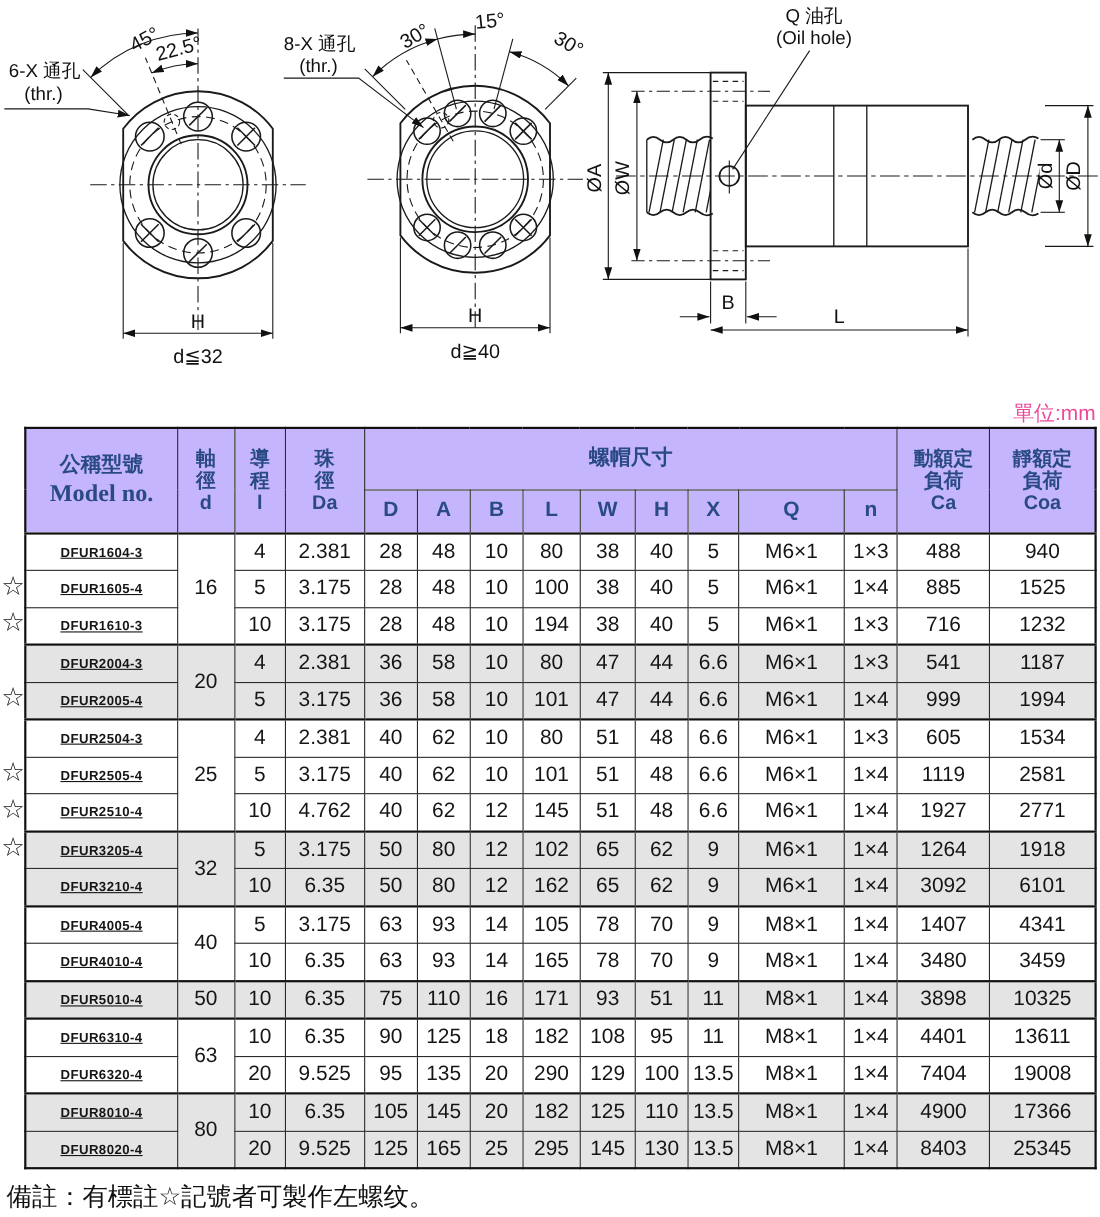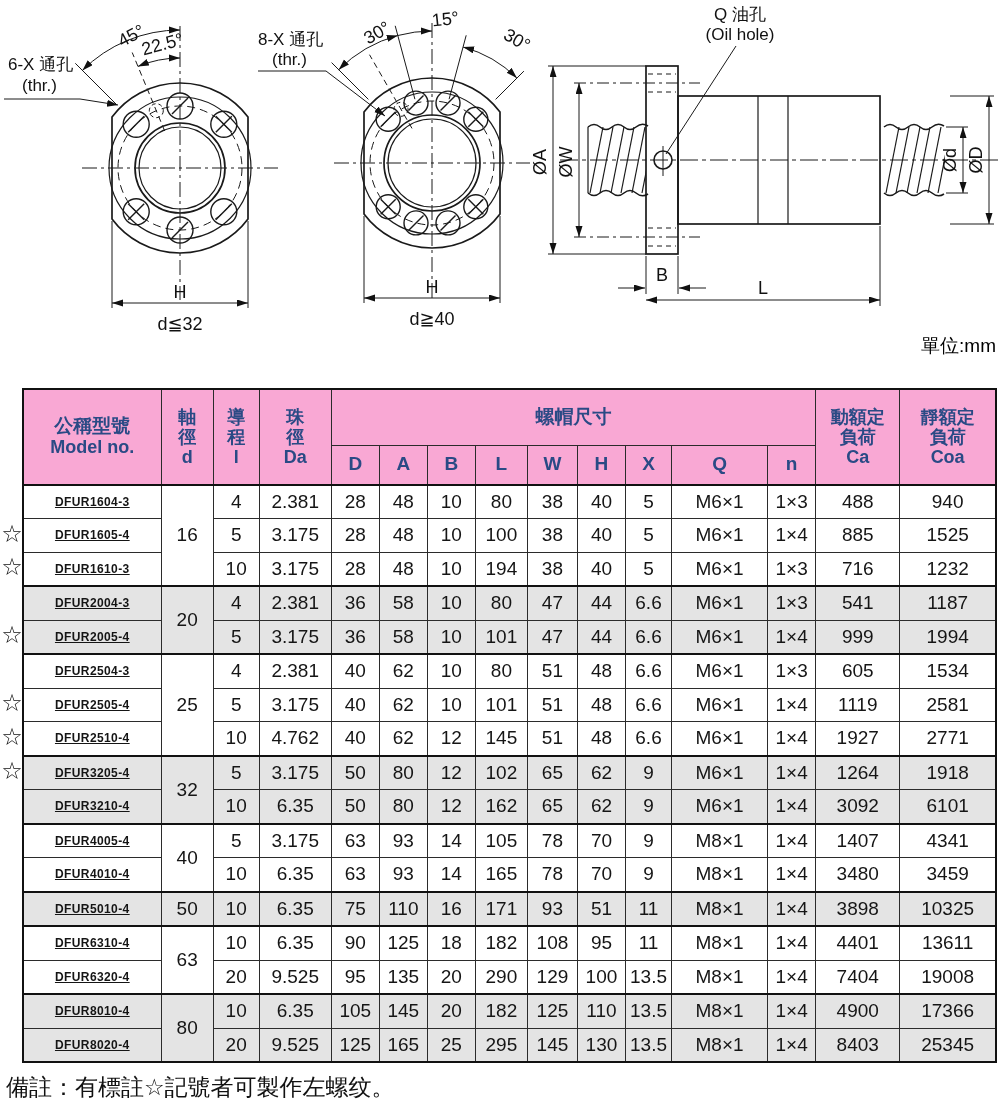--- a/index.html
+++ b/index.html
@@ -6,38 +6,38 @@
   .page{
     position:relative;width:1000px;height:1106px;background:#ffffff;
     font-family:"Liberation Sans","DejaVu Sans",sans-serif;color:#111;overflow:hidden;
   }
   
   .drawing{position:absolute;top:0;left:0;}
   .drawing text{fill:#111;}
   .lbl{font-size:18px;}
   .lbl-s{font-size:17px;}
   
-  .unit-label{position:absolute;top:333px;right:4px;font-size:19px;color:#000000;}
+  .unit-label{position:absolute;top:363px;right:4px;font-size:19px;color:#ec4899;}
   
   table.dim{
     position:absolute;top:388px;left:22px;width:975px;
     border-collapse:collapse;table-layout:fixed;
     border:2px solid #111;
   }
   table.dim th, table.dim td{
     border:1px solid #2b2b2b;text-align:center;vertical-align:middle;
     padding:0;overflow:hidden;
   }
   table.dim thead th{
-    background:#f9a8d4;color:#2a4a85;font-weight:bold;font-size:19px;line-height:1.2;
+    background:#c4b5fd;color:#2a4a85;font-weight:bold;font-size:19px;line-height:1.2;
   }
   table.dim thead .hdr-main{height:56px;}
   table.dim thead .hdr-sub th{height:38px;font-size:19px;}
   .hdr-stack{font-size:18px;line-height:1.12;}
-  .hdr-en{font-size:18px;}
+  .hdr-en{font-size:22px;font-family:Liberation Serif, serif;}
   table.dim tbody td{
     height:32.5px;font-size:19px;color:#151515;background:#ffffff;
   }
   table.dim tbody td.model-cell{font-weight:bold;font-size:12px;letter-spacing:.4px;text-decoration:underline;}
   table.dim tbody td.d-cell{font-size:19px;}
   table.dim tbody tr.shaded td{background:#e4e4e4;}
   table.dim tbody tr.group-start td{border-top:2px solid #111;}
   
   .star{
     position:absolute;left:1px;width:22px;text-align:center;

